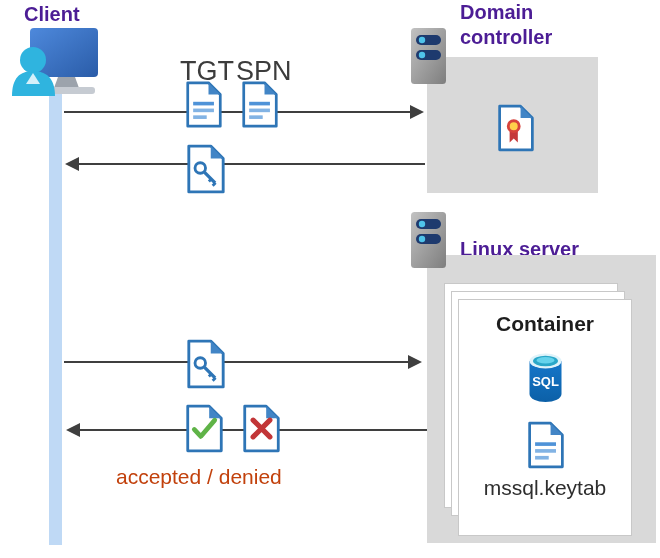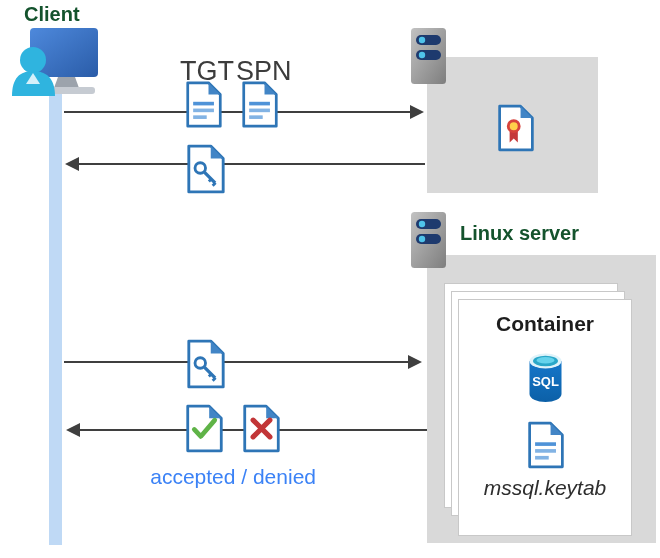--- a/index.html
+++ b/index.html
@@ -1,40 +1,40 @@
 <!DOCTYPE html>
 <html><head>
 <meta charset="utf-8">
 <style>
   html,body{margin:0;padding:0;background:#ffffff;}
   .stage{
     position:relative;width:660px;height:558px;background:#ffffff;overflow:hidden;
     font-family:"Liberation Sans",sans-serif;
   }
   .abs{position:absolute;}
-  .bold-label{font-weight:bold;font-size:20px;color:#14532d;line-height:25px;}
+  .bold-label{font-weight:bold;font-size:20px;color:#4c1d95;line-height:25px;}
   .plain-label{font-size:27px;color:#3c3c3c;}
   .lifeline{left:49px;top:88px;width:13px;height:457px;background:#bfd9f5;z-index:0;}
   .gray-box{background:#d9d9d9;z-index:1;}
   .arrow-line{height:2px;background:#3f3f3f;z-index:1;}
   .arrow-head-right{width:0;height:0;border-top:7px solid transparent;border-bottom:7px solid transparent;border-left:14px solid #3f3f3f;z-index:1;}
   .arrow-head-left{width:0;height:0;border-top:7px solid transparent;border-bottom:7px solid transparent;border-right:14px solid #3f3f3f;z-index:1;}
   .icon{z-index:3;}
   .card{background:#ffffff;border:1px solid #c8c8c8;box-sizing:border-box;}
   .card-back{left:444px;top:283px;width:174px;height:225px;z-index:2;}
   .card-mid{left:451px;top:291px;width:174px;height:225px;z-index:3;}
   .card-front{left:458px;top:299px;width:174px;height:237px;z-index:4;}
   .container-title{top:12px;left:0;width:100%;text-align:center;font-weight:bold;font-size:21px;color:#1d1d1d;}
-  .keytab-label{top:176px;left:0;width:100%;text-align:center;font-size:21px;color:#2e2e2e;font-style:italic;}
+  .keytab-label{top:176px;left:0;width:100%;text-align:center;font-size:21px;color:#2e2e2e;}
   .client-label{left:24px;top:2px;}
   .dc-label{left:460px;top:0px;width:112px;}
-  .ls-label{left:460px;top:221px;white-space:nowrap;}
+  .ls-label{left:460px;top:237px;white-space:nowrap;}
   .tgt-label{left:180px;top:56px;width:48px;text-align:center;}
   .spn-label{left:236px;top:56px;width:48px;}
-  .result-label{left:116px;top:465px;width:200px;text-align:right;font-size:21px;color:#3b82f6;}
+  .result-label{left:116px;top:465px;width:200px;text-align:left;font-size:21px;color:#c2410c;}
 </style>
 </head>
 <body>
 
 <div class="stage">
 
   <svg width="0" height="0" style="position:absolute" aria-hidden="true">
     <defs>
       <linearGradient id="gradMon" x1="0" y1="0" x2="1" y2="1">
         <stop offset="0" stop-color="#4e89dc"></stop>
@@ -119,20 +119,21 @@
   </div>
   <svg class="abs icon" style="left:185px;top:144px" width="42" height="50" viewBox="0 0 44 52">
       <use href="#doc-page"></use>
       <use href="#doc-key"></use>
     </svg>
 
   <div class="abs gray-box" style="left:427px;top:57px;width:171px;height:136px"></div>
   <svg class="abs icon" style="left:410px;top:27px" width="37" height="58" viewBox="0 0 37 58">
       <use href="#server-glyph"></use>
     </svg>
+  <div class="abs bold-label dc-label">Domain controller</div>
   <svg class="abs icon" style="left:496px;top:103px" width="40" height="50" viewBox="0 0 44 52">
       <use href="#doc-page"></use>
       <use href="#doc-cert"></use>
     </svg>
 
   <div class="abs gray-box" style="left:427px;top:255px;width:229px;height:288px"></div>
   <svg class="abs icon" style="left:410px;top:211px" width="37" height="58" viewBox="0 0 37 58">
       <use href="#server-glyph"></use>
     </svg>
   <div class="abs bold-label ls-label">Linux server</div>

